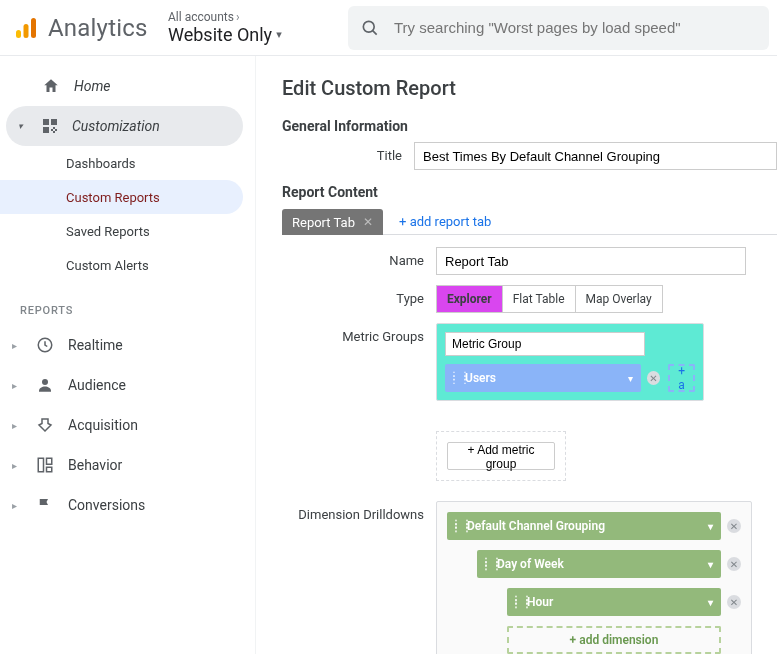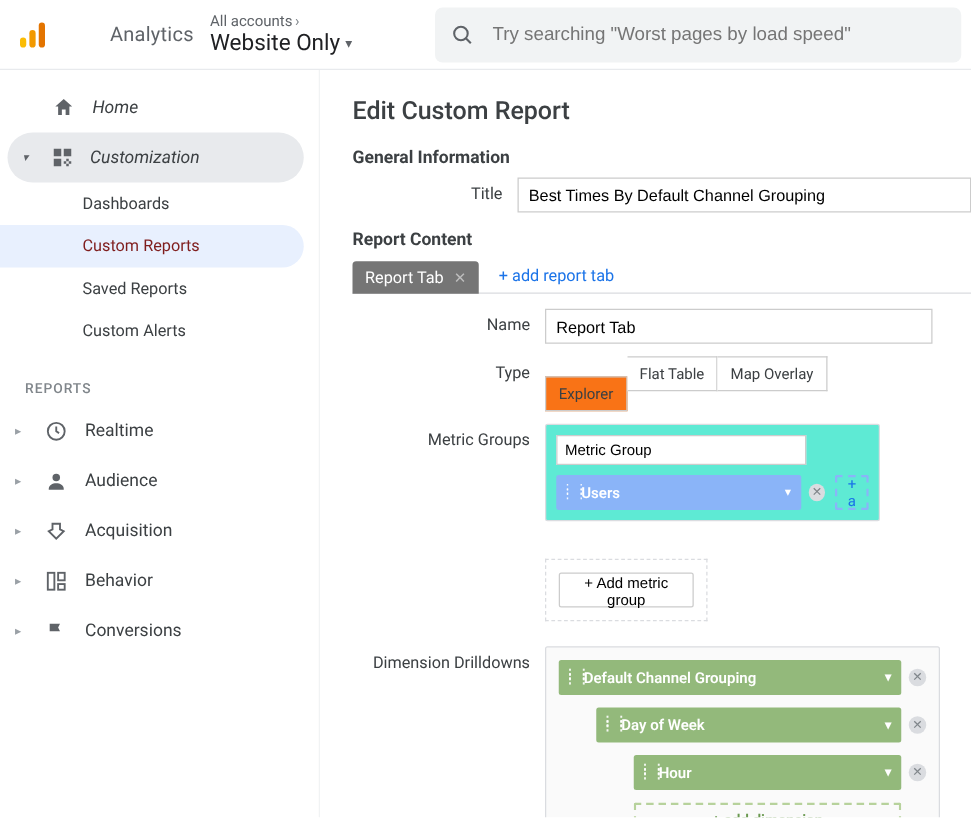--- a/index.html
+++ b/index.html
@@ -1,20 +1,20 @@
 <!DOCTYPE html>
 <html><head>
 <meta charset="utf-8">
 <style>
   * { box-sizing: border-box; margin:0; padding:0; }
   html, body { width:777px; height:654px; overflow:hidden; font-family: Roboto, Arial, sans-serif; background:#fff; color:#202124; }
   
   .hdr { display:flex; align-items:center; height:56px; border-bottom:1px solid #e8eaed; }
   .logo-wrap { display:flex; align-items:center; gap:10px; padding-left:14px; width:168px; }
-  .prod-name { font-size:16px; color:#5f6368; font-weight:400; letter-spacing:0.2px;margin-left:40px; }
+  .prod-name { font-size:24px; color:#5f6368; font-weight:400; letter-spacing:0.2px; }
   .acct { padding:4px 0 4px 0; min-width:170px; }
   .acct-top { font-size:12px; color:#5f6368; display:flex; align-items:center; gap:2px; }
   .acct-main { font-size:18px; color:#202124; display:flex; align-items:center; gap:4px; }
   .searchbar { flex:1; height:44px; margin:0 8px 0 10px; background:#f1f3f4; border-radius:6px; display:flex; align-items:center; padding:0 12px; gap:14px; }
   .searchbar input { border:none; background:transparent; outline:none; font-size:15px; color:#5f6368; width:100%; }
   
   .body { display:flex; height:598px; }
   .sidebar { width:256px; border-right:1px solid #f1f3f4; background:#fff; padding-top:10px; font-size:14px; color:#3c4043; }
   .nav-item { display:flex; align-items:center; gap:14px; height:40px; padding:0 18px 0 18px; cursor:pointer; border-radius:0 20px 20px 0; margin-right:12px;font-style:italic; }
   .nav-item.active { background:#e8eaed; border-radius:20px; margin-left:6px; margin-right:12px; padding-left:12px; }
@@ -35,21 +35,21 @@
   input.txt { height:28px; border:1px solid #ccc; padding:0 8px; font-size:13px; width:310px; background:#fff; outline:none; }
   
   .tab-strip { display:flex; align-items:center; gap:16px; border-bottom:1px solid #dadce0; margin:6px 0 12px 0; }
   .tab-chip { background:#757575; color:#fff; height:26px; display:flex; align-items:center; padding:0 10px; gap:8px; font-size:13px; border-top-left-radius:3px; border-top-right-radius:3px; position:relative; top:1px; }
   .tab-chip .x { color:#bdbdbd; font-size:12px; }
   .add-tab { color:#1a73e8; font-size:13px; cursor:pointer; }
   
   .btn-grp { display:flex; }
   .btn-seg { border:1px solid #ccc; height:28px; padding:0 10px; font-size:12px; background:#fff; cursor:pointer; display:flex; align-items:center; }
   .btn-seg + .btn-seg { border-left:none; }
-  .btn-seg.active { background:#f97316; font-weight:400;margin-top:16px; }
+  .btn-seg.active { background:#d946ef; font-weight:700; }
   
   .group-box { border:1px solid #dadce0; border-radius:2px; background:#5eead4; padding:8px; width:268px; position:relative; }
   .group-box input.gname { height:24px; border:1px solid #ccc; padding:0 6px; font-size:12px; width:200px; margin-bottom:8px; background:#fff; }
   .chip-row { display:flex; align-items:center; gap:6px; }
   .metric-chip { display:flex; align-items:center; background:#8ab4f8; color:#fff; height:28px; border-radius:2px; width:206px; padding:0 8px 0 4px; font-size:12px; cursor:pointer; }
   .grip { display:inline-block; width:10px; text-align:center; color:rgba(255,255,255,0.9); letter-spacing:1px; font-size:10px; line-height:4px; margin-right:6px; }
   .chip-label { flex:1; font-weight:600; }
   .chip-caret { font-size:10px; }
   .remove-dot { width:14px; height:14px; border-radius:50%; background:#dadce0; color:#80868b; font-size:10px; display:flex; align-items:center; justify-content:center; cursor:pointer; }
   .add-slot { border:2px dashed #8ab4f8; color:#1a73e8; height:28px; display:flex; align-items:center; justify-content:center; font-size:12px; padding:0 8px; cursor:pointer; border-radius:2px; flex:1; margin-left:2px; }

